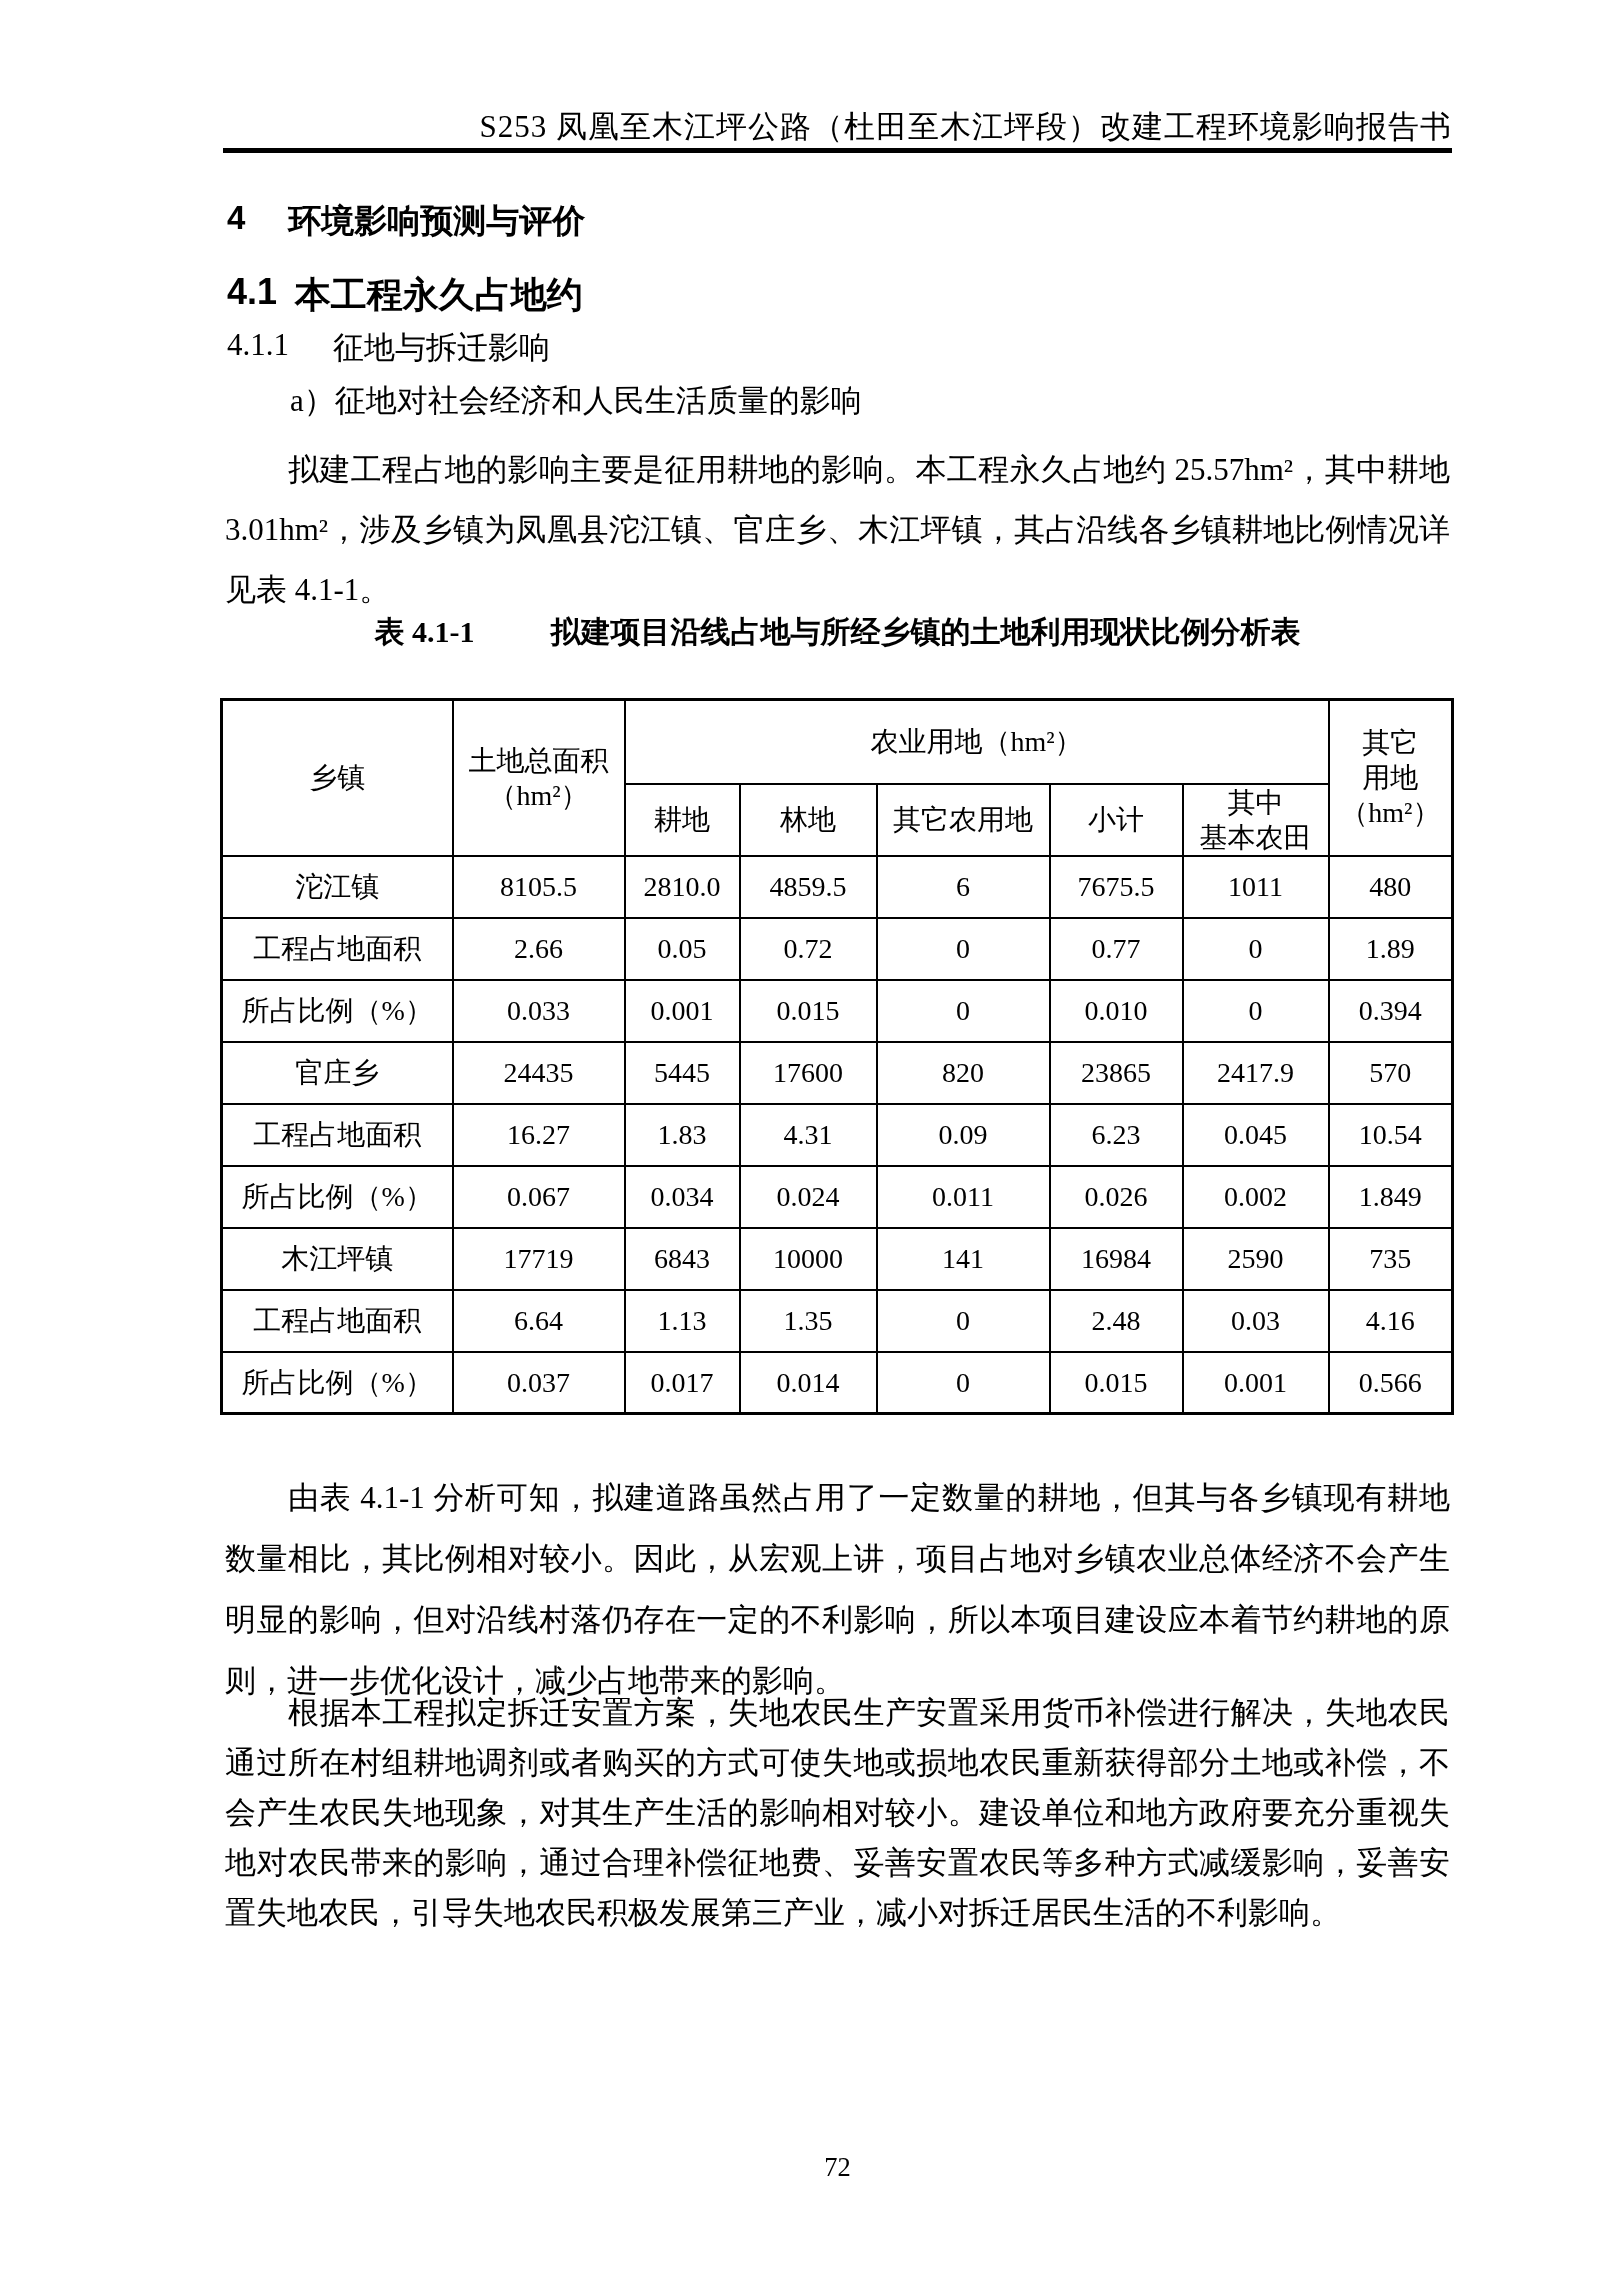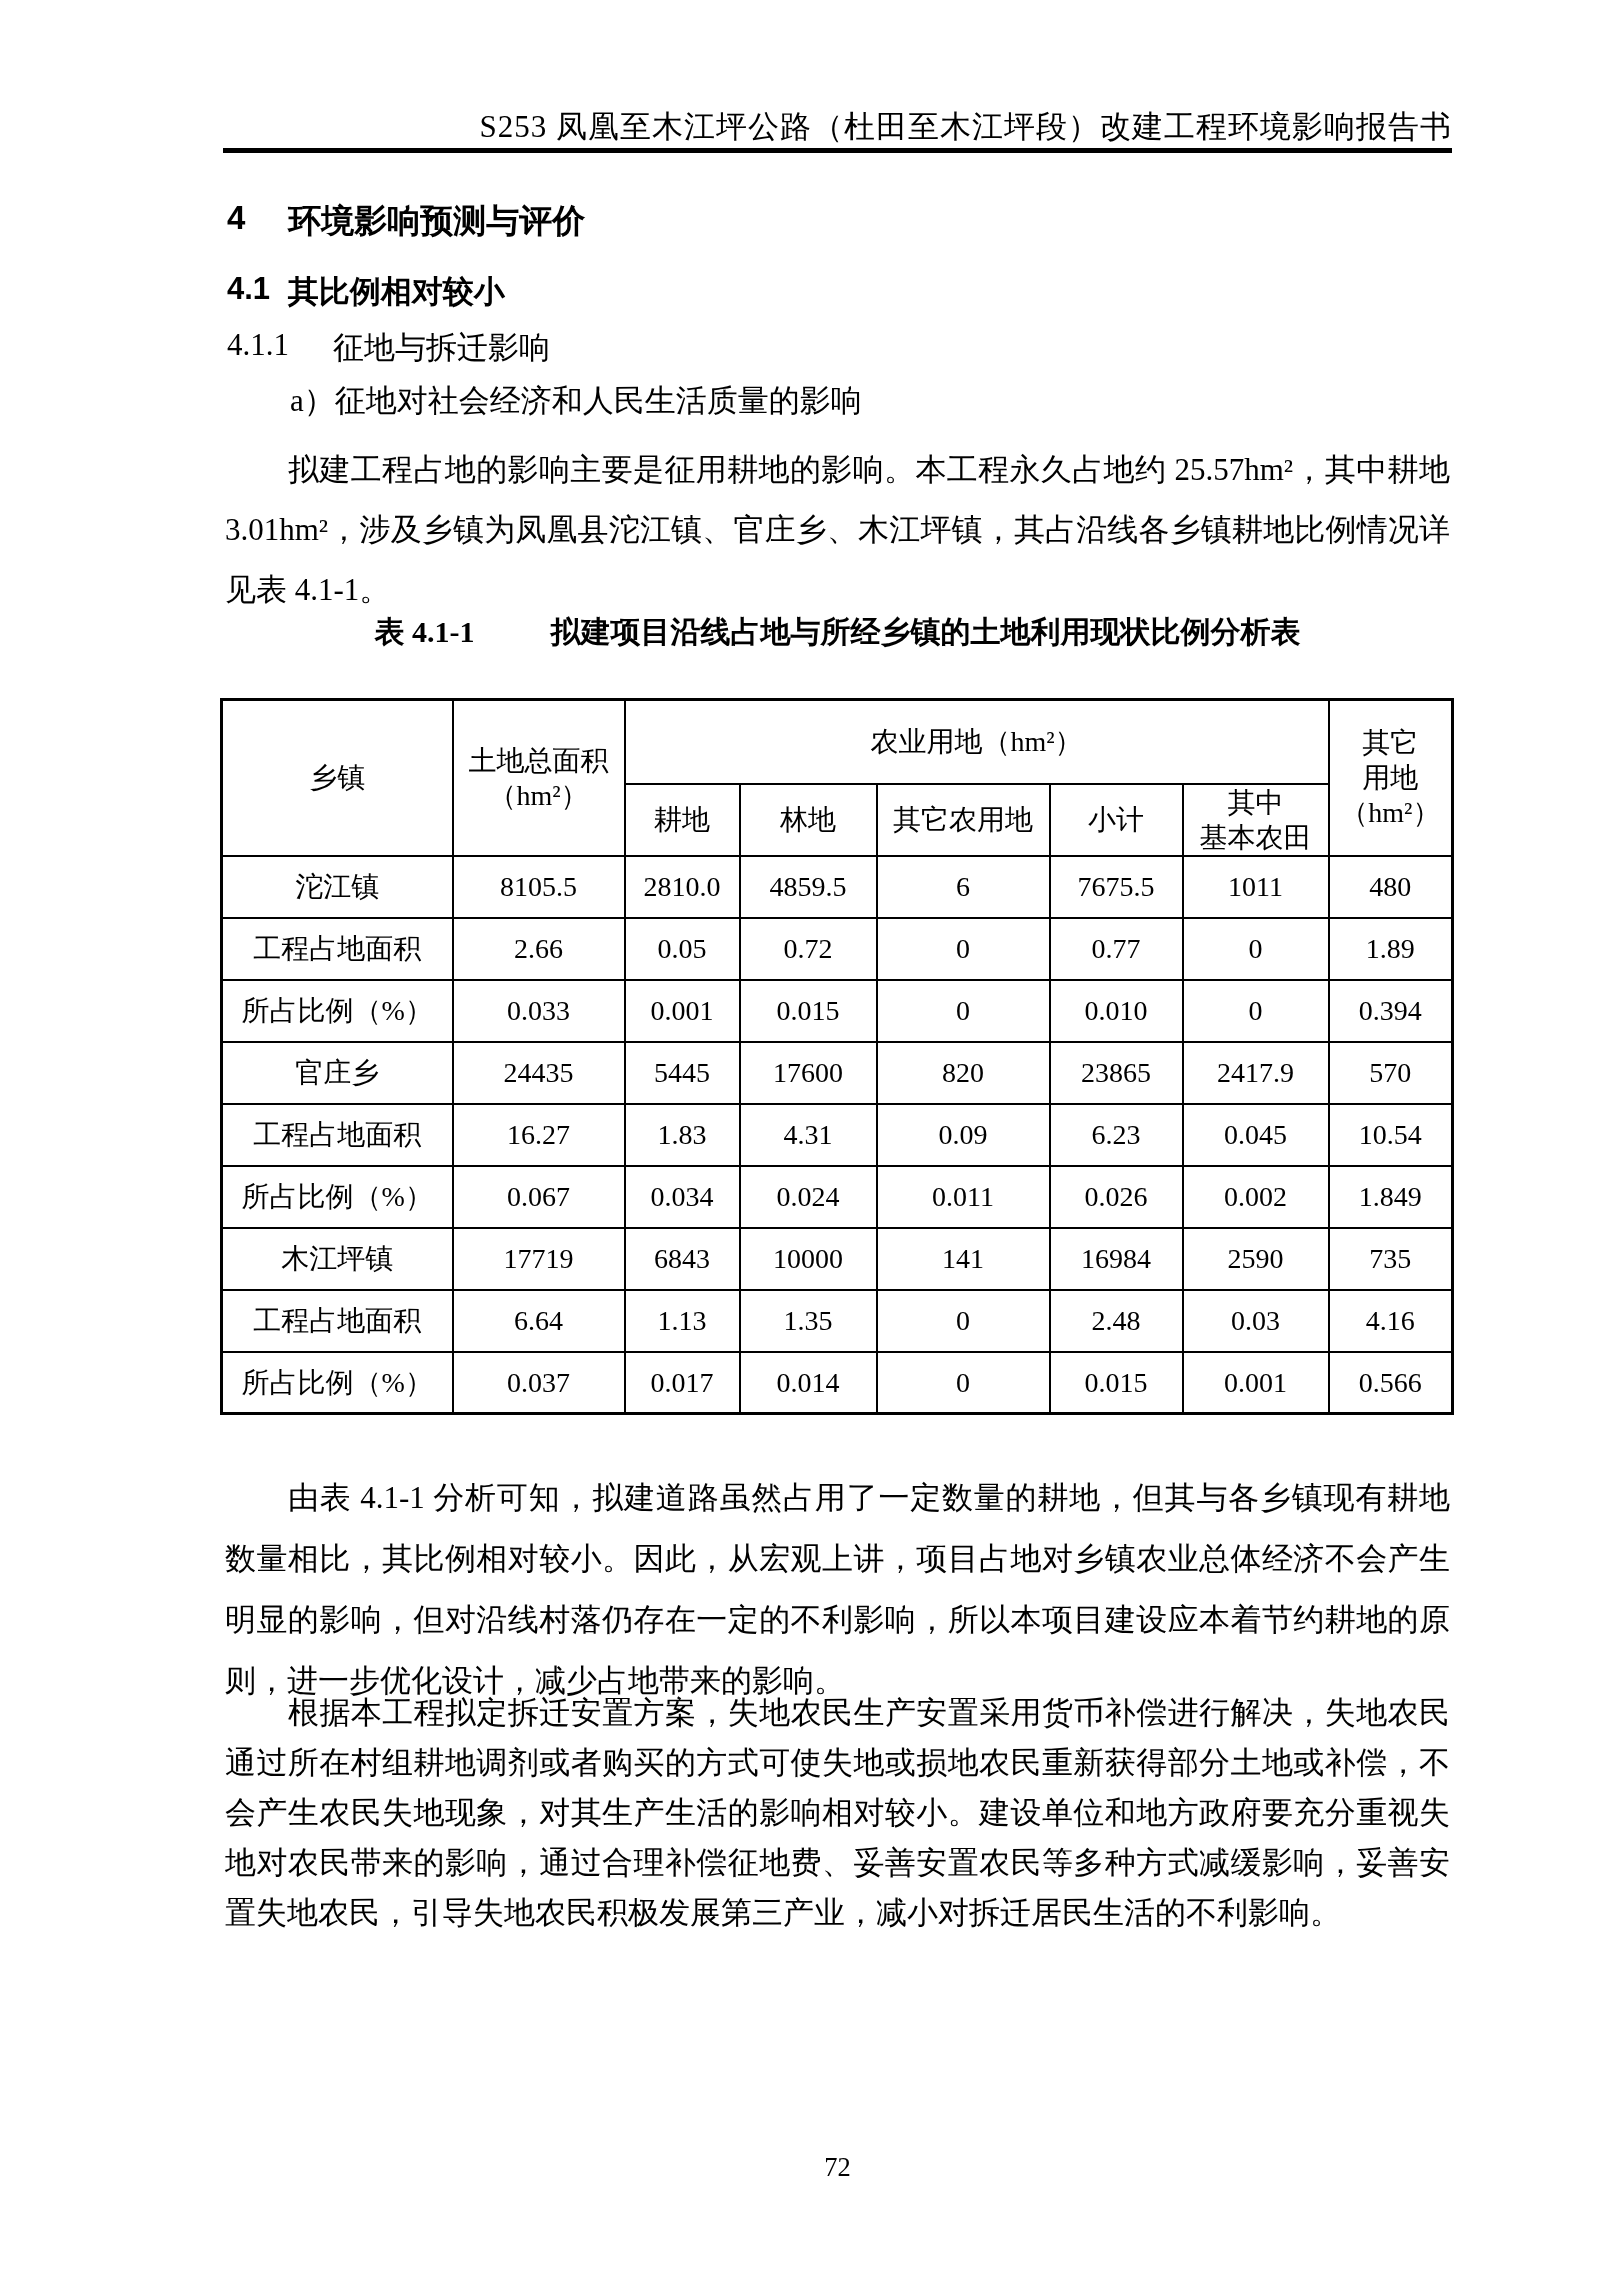--- a/index.html
+++ b/index.html
@@ -26,21 +26,21 @@
 
   .h1 {
     top:199px; left:227px;
     font-family:"Liberation Sans","DejaVu Sans",sans-serif;
     font-weight:bold; font-size:33px;
     display:flex; gap:43px; white-space:nowrap;
   }
   .h2 {
     top:271px; left:227px;
     font-family:"Liberation Sans","DejaVu Sans",sans-serif;
-    font-weight:bold; font-size:31px;
+    font-weight:bold; font-size:36px;
     display:flex; gap:17.6px; white-space:nowrap;
   }
   .h3 {
     top:327px; left:227px;
     font-size:31px;
     display:flex; gap:44px; white-space:nowrap;
   }
   .item-a {
     top:380px; left:290px;
     font-size:31px; white-space:nowrap;
@@ -98,21 +98,21 @@
   <div class="abs header-title">S253 凤凰至木江坪公路（杜田至木江坪段）改建工程环境影响报告书</div>
   <div class="abs header-rule"></div>
 
   <div class="abs h1">
     <span>4</span>
     <span>环境影响预测与评价</span>
   </div>
 
   <div class="abs h2">
     <span>4.1</span>
-    <span>其比例相对较小</span>
+    <span>本工程永久占地约</span>
   </div>
 
   <div class="abs h3">
     <span>4.1.1</span>
     <span>征地与拆迁影响</span>
   </div>
 
   <div class="abs item-a">a）征地对社会经济和人民生活质量的影响</div>
 
   <div class="abs para para-1">拟建工程占地的影响主要是征用耕地的影响。本工程永久占地约 25.57hm²，其中耕地 3.01hm²，涉及乡镇为凤凰县沱江镇、官庄乡、木江坪镇，其占沿线各乡镇耕地比例情况详见表 4.1-1。</div>

